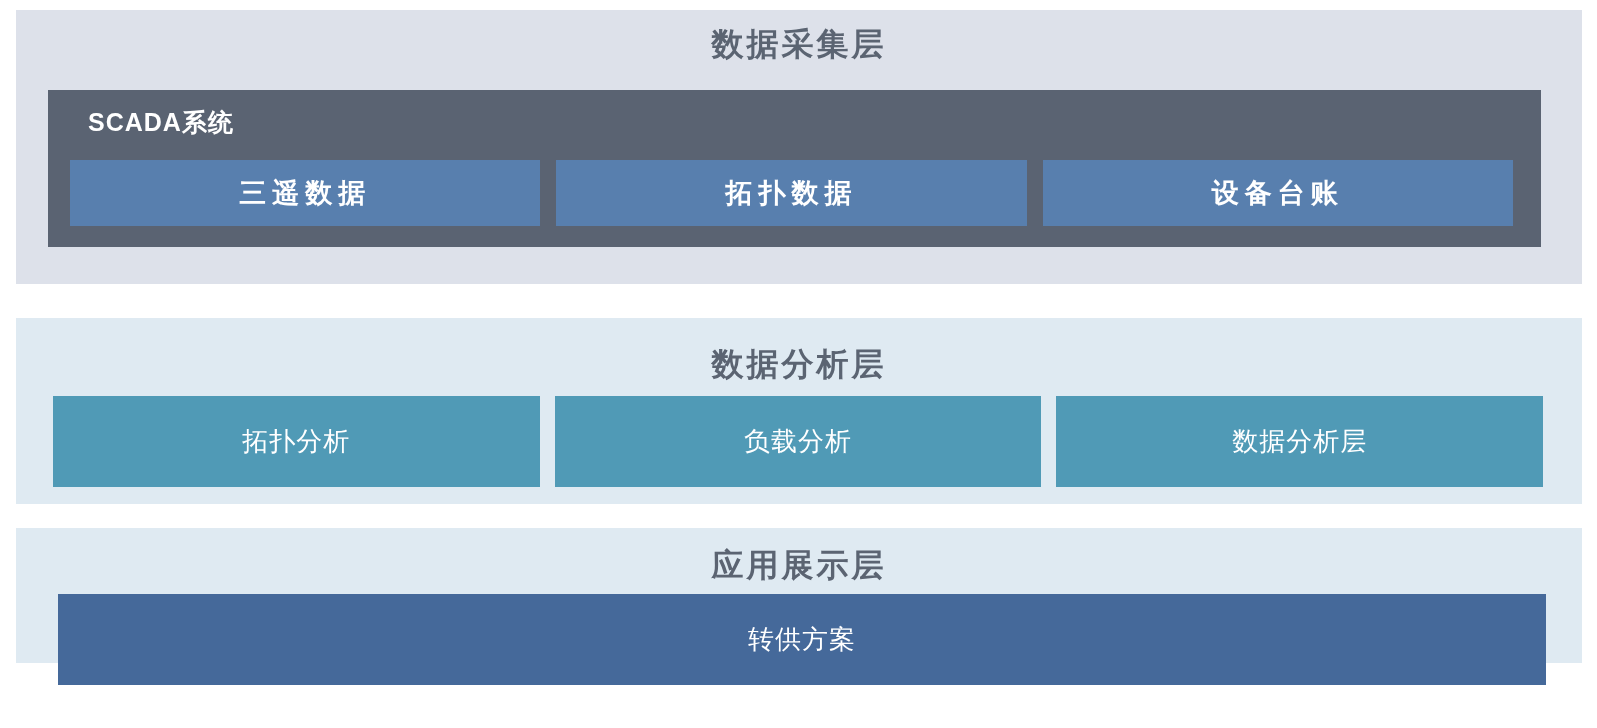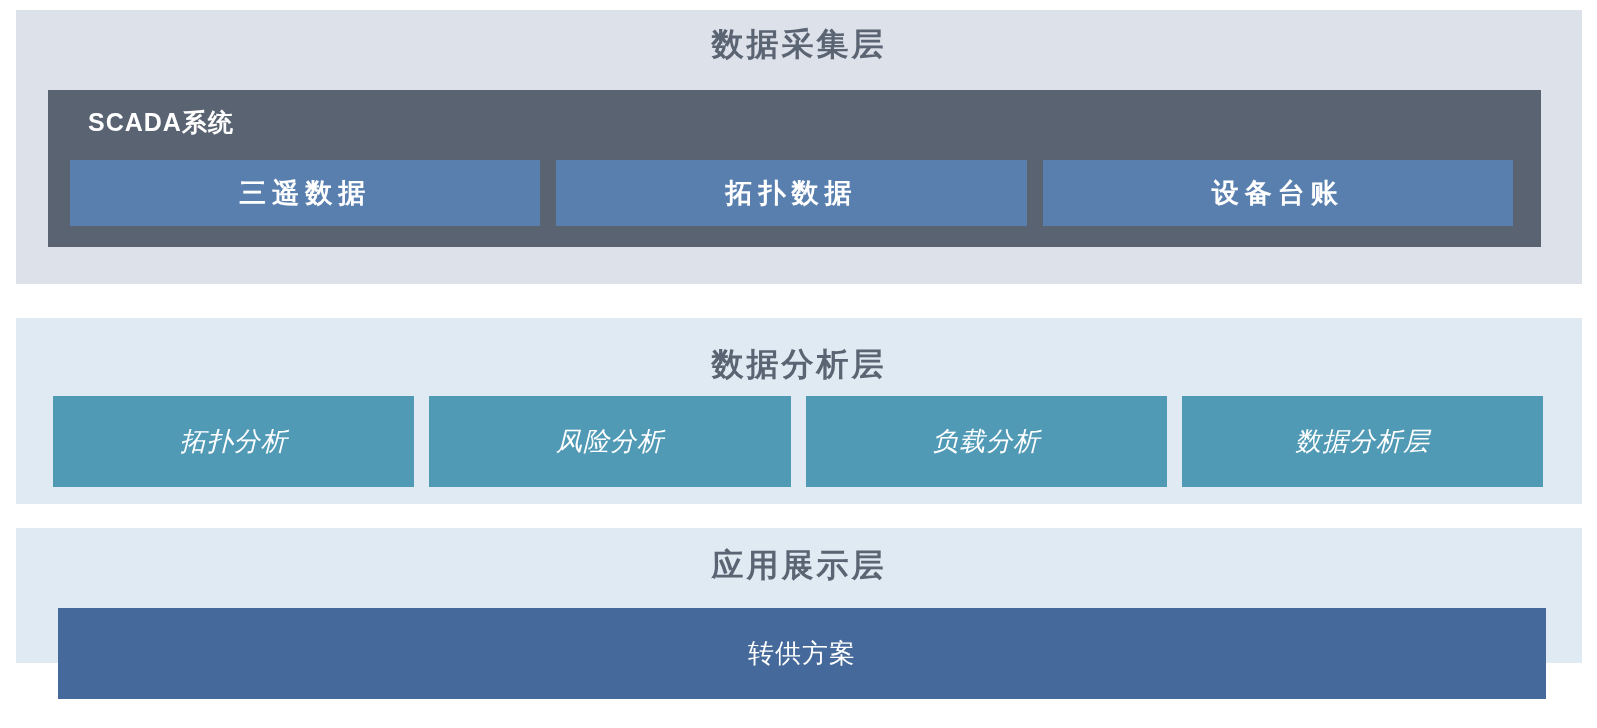--- a/index.html
+++ b/index.html
@@ -83,21 +83,20 @@
   }
   .layer-analysis .layer-title { padding-top: 30px; }
   .analysis-row {
     position: absolute;
     left: 37px;
     right: 39px;
     top: 78px;
     height: 91px;
     display: flex;
     gap: 15px;
-    font-style: italic;
   }
   .analysis-item {
     flex: 1;
     background: #509ab6;
     color: #ffffff;
     font-size: 26px;
     font-weight: 400;
     letter-spacing: 1px;
     display: flex;
     align-items: center;
@@ -107,21 +106,21 @@
   .layer-application {
     top: 528px;
     height: 135px;
     background: #dfeaf2;
   }
   .layer-application .layer-title { padding-top: 21px; }
   .app-row {
     position: absolute;
     left: 42px;
     right: 36px;
-    top: 80px;
+    top: 66px;
     height: 91px;
     display: flex;
     gap: 21px;
   }
   .app-item {
     flex: 1;
     background: #45699a;
     color: #ffffff;
     font-size: 26px;
     font-weight: 400;
@@ -145,21 +144,20 @@
         <div class="scada-item">拓扑数据</div>
         <div class="scada-item">设备台账</div>
       </div>
     </div>
   </section>
 
   <section class="layer layer-analysis">
     <h2 class="layer-title">数据分析层</h2>
     <div class="analysis-row">
       <div class="analysis-item">拓扑分析</div>
-      <div class="analysis-item">风险分析</div>
       <div class="analysis-item">负载分析</div>
       <div class="analysis-item">数据分析层</div>
     </div>
   </section>
 
   <section class="layer layer-application">
     <h2 class="layer-title">应用展示层</h2>
     <div class="app-row">
       <div class="app-item">转供方案</div>
     </div>

